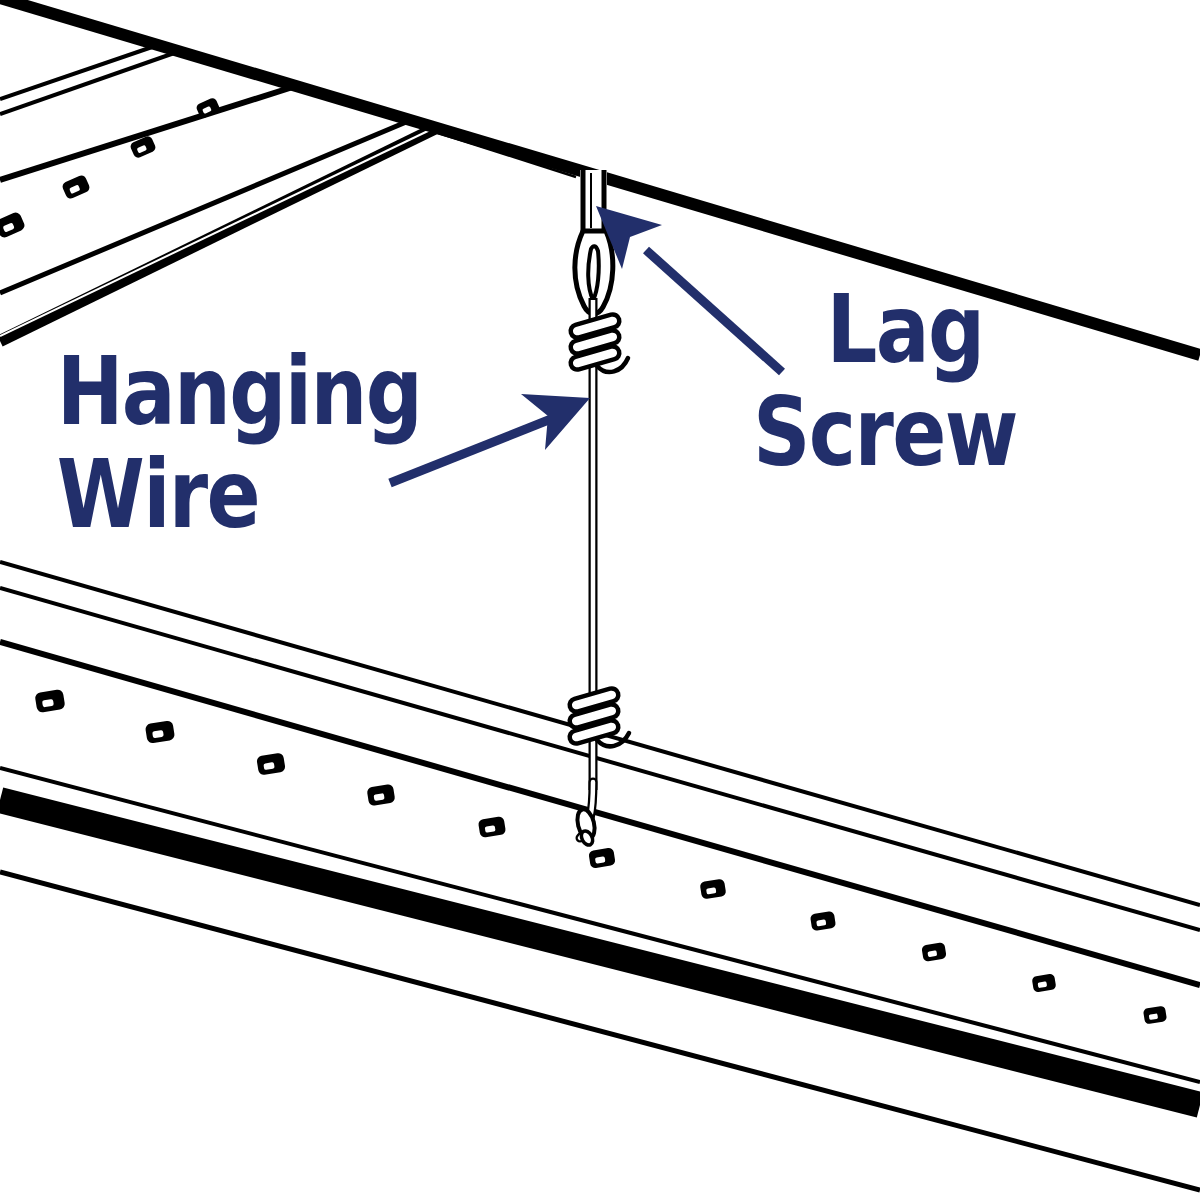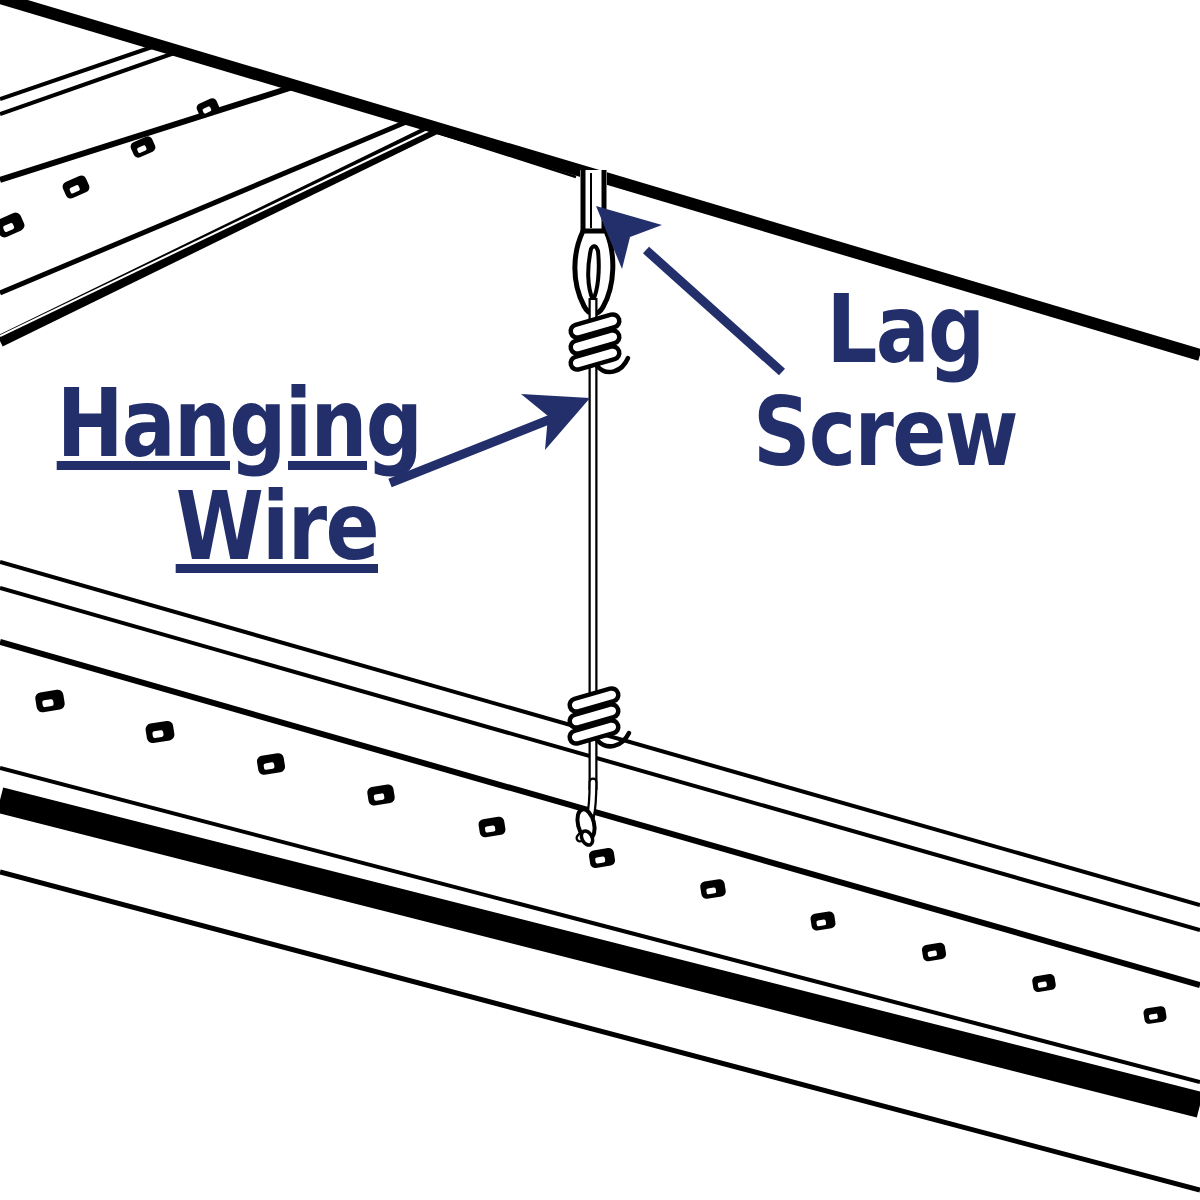--- a/index.html
+++ b/index.html
@@ -20,21 +20,21 @@
   .acc-s{stroke:var(--accent);fill:none;}
   .label{
     position:absolute;
     font-weight:bold;
     color:var(--accent);
     font-size:94px;
     line-height:103px;
     letter-spacing:-2px;
     white-space:nowrap;
   }
-  .label-hw{left:0;top:372px;width:378px;text-align:right;text-decoration:underline;}
+  .label-hw{left:0;top:340px;width:378px;}
   .label-ls{left:753px;top:278px;text-align:center;}
   .ln{display:block;}
   .ln-r{transform:scaleX(.85);transform-origin:100% 50%;}
   .ln-l{transform:scaleX(.85);transform-origin:0 50%;}
   .indent{margin-left:35px;}
 </style>
 </head>
 <body>
 
 <div class="stage">

